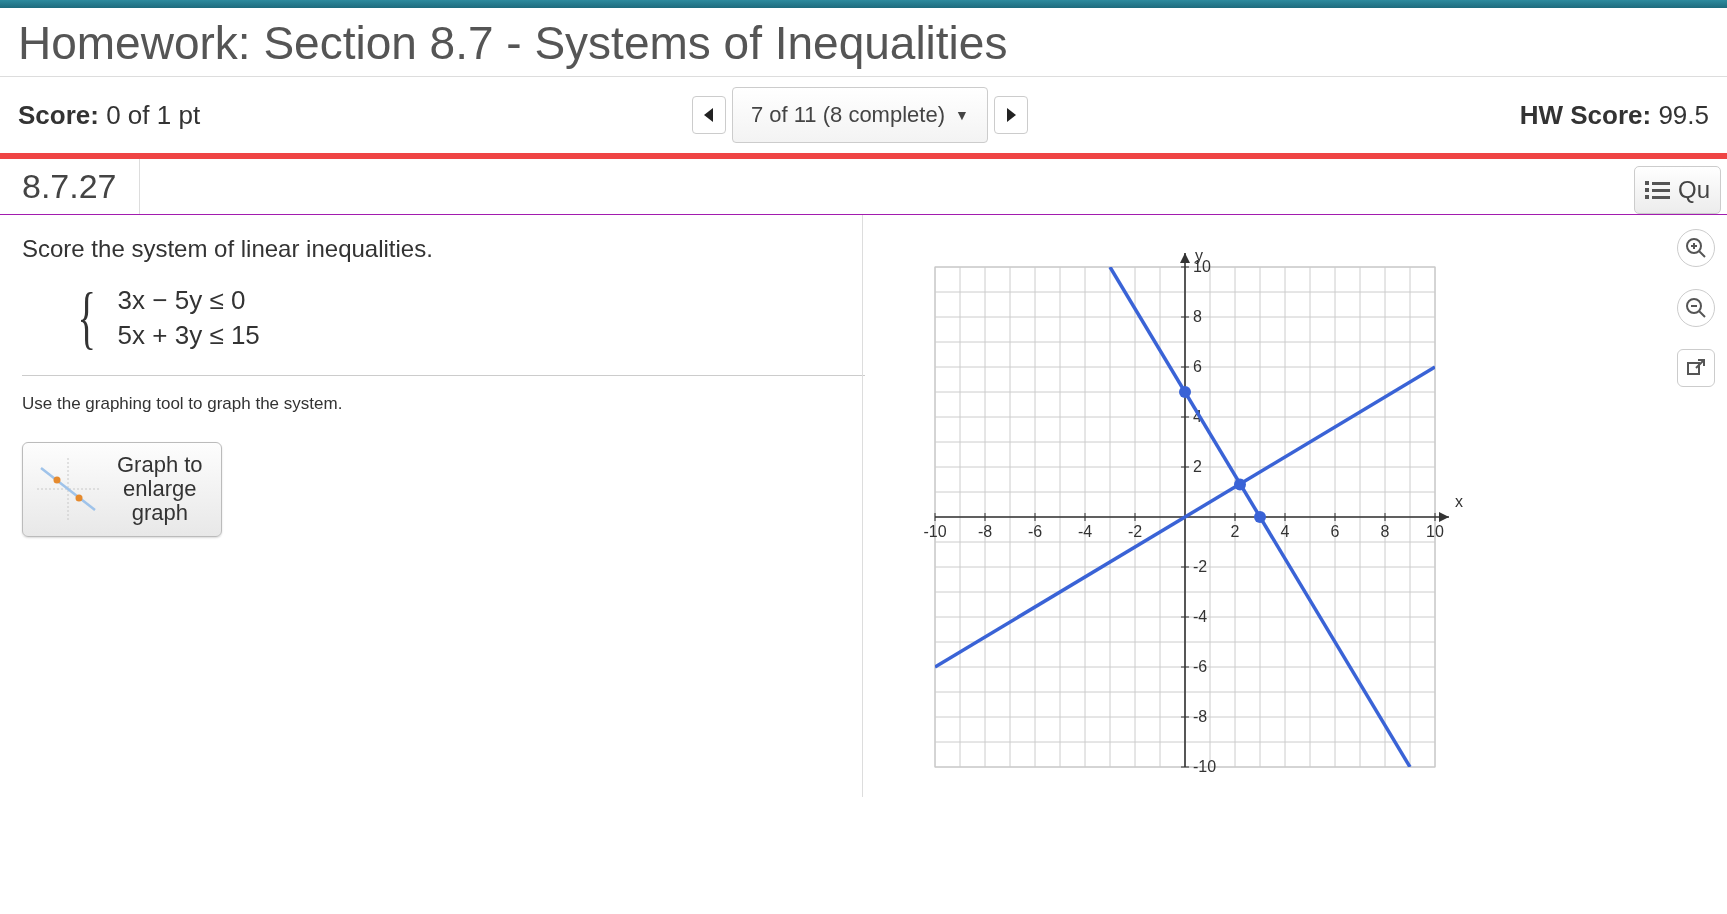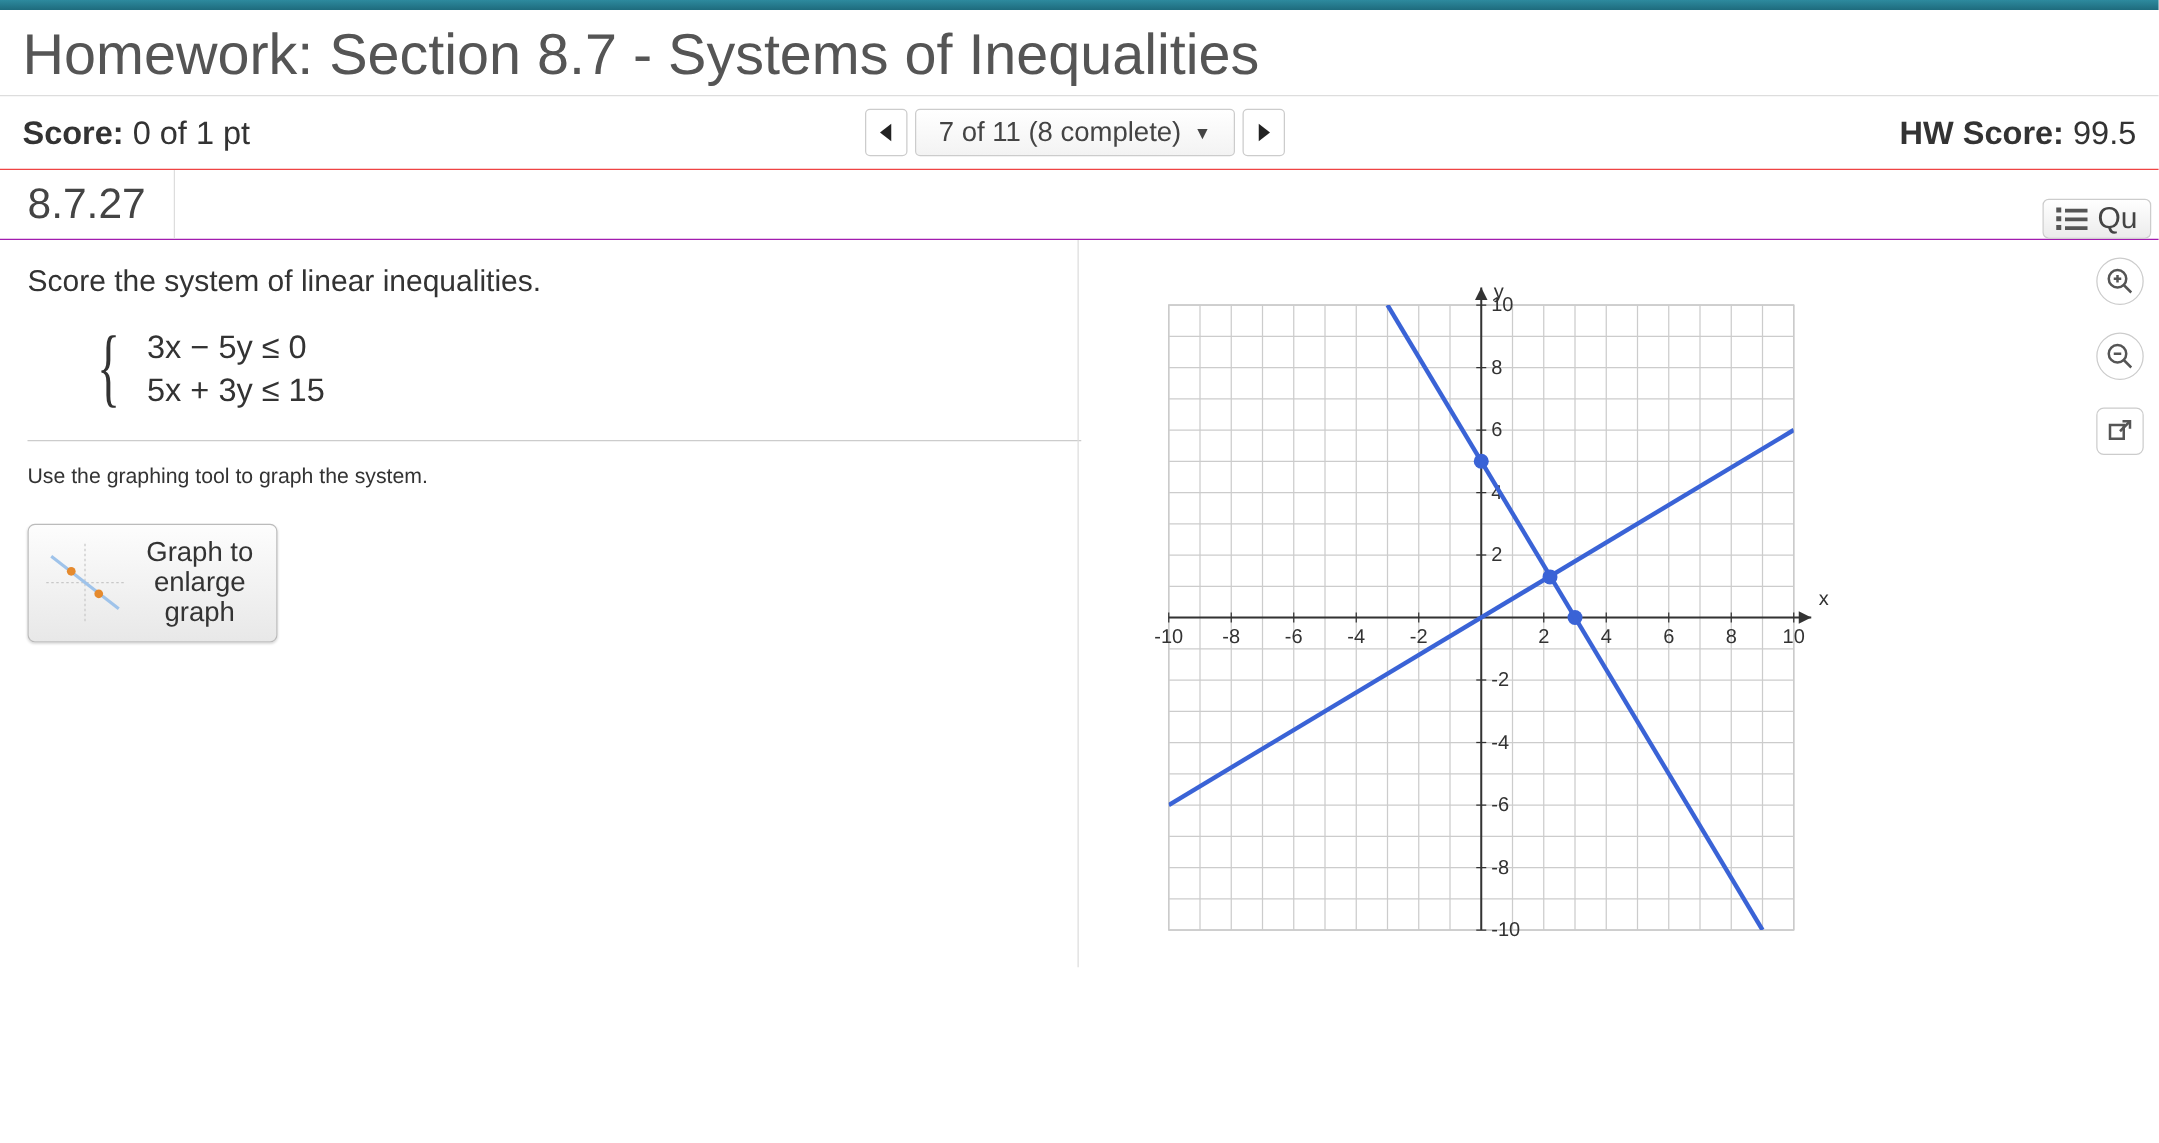--- a/index.html
+++ b/index.html
@@ -1,32 +1,32 @@
 <!DOCTYPE html>
 <html><head>
 <meta charset="utf-8">
 <style>
   * { box-sizing: border-box; }
   html, body { margin:0; padding:0; font-family: Arial, Helvetica, sans-serif; color:#333; background:#fff; }
   .top-bar { height:8px; background:linear-gradient(#2d8a9e,#1e6b7d); }
   .title-wrap { padding:8px 18px 6px 18px; border-bottom:1px solid #ddd; }
   .title { font-size:46px; color:#555; font-weight:400; margin:0; }
-  .score-bar { display:flex; align-items:center; padding:10px 18px; border-bottom:1px solid #ef4444; font-size:26px; }
+  .score-bar { display:flex; align-items:center; padding:10px 18px; border-bottom:6px solid #ef4444; font-size:26px; }
   .score-left { flex:0 0 auto; }
   .score-left .lbl { font-weight:bold; }
   .nav-center { flex:1 1 auto; display:flex; justify-content:center; align-items:center; gap:0; }
   .nav-btn { width:34px; height:38px; background:#fff; border:1px solid #ccc; border-radius:4px; display:flex; align-items:center; justify-content:center; cursor:pointer; font-size:16px; color:#333; }
-  .nav-mid { height:38px; border:1px solid #ccc; border-radius:4px; background:linear-gradient(#fff,#f3f3f3); padding:0 18px; display:flex; align-items:center; font-size:22px; color:#444; margin:0 6px; cursor:pointer; }
+  .nav-mid { height:56px; border:1px solid #ccc; border-radius:4px; background:linear-gradient(#fff,#f3f3f3); padding:0 18px; display:flex; align-items:center; font-size:22px; color:#444; margin:0 6px; cursor:pointer; }
   .nav-mid .caret { margin-left:10px; font-size:14px; }
   .hw-right { flex:0 0 auto; font-size:26px; }
   .hw-right .lbl { font-weight:bold; }
   .qnum-bar { display:flex; align-items:flex-end; border-bottom:1px solid #a21caf; }
   .qnum { font-size:34px; color:#444; padding:8px 22px; border-right:1px solid #ddd; }
   .qnum-spacer { flex:1; }
-  .qu-btn { margin-right:6px; height:32px; border:1px solid #ccc; border-radius:5px; background:linear-gradient(#fff,#ececec); display:flex; align-items:center; padding:0 10px; gap:8px; font-size:24px; color:#444; cursor:pointer; }
+  .qu-btn { margin-right:6px; height:48px; border:1px solid #ccc; border-radius:5px; background:linear-gradient(#fff,#ececec); display:flex; align-items:center; padding:0 10px; gap:8px; font-size:24px; color:#444; cursor:pointer; }
   .hamb { display:flex; flex-direction:column; gap:3px; }
   .hamb span { display:flex; align-items:center; gap:3px; }
   .hamb .dot { width:4px; height:4px; background:#555; }
   .hamb .line { width:18px; height:3px; background:#555; }
   .content { display:flex; position:relative; }
   .left-col { flex:0 0 865px; padding:20px 0 0 22px; }
   .prompt { font-size:24px; color:#333; margin-bottom:22px; }
   .sys { display:flex; align-items:center; margin:0 0 24px 48px; font-size:26px; }
   .brace { font-size:70px; color:#333; line-height:0.8; margin-right:14px; font-family:'Times New Roman',serif; transform:scaleX(0.55); }
   .eqs { display:flex; flex-direction:column; gap:4px; }

